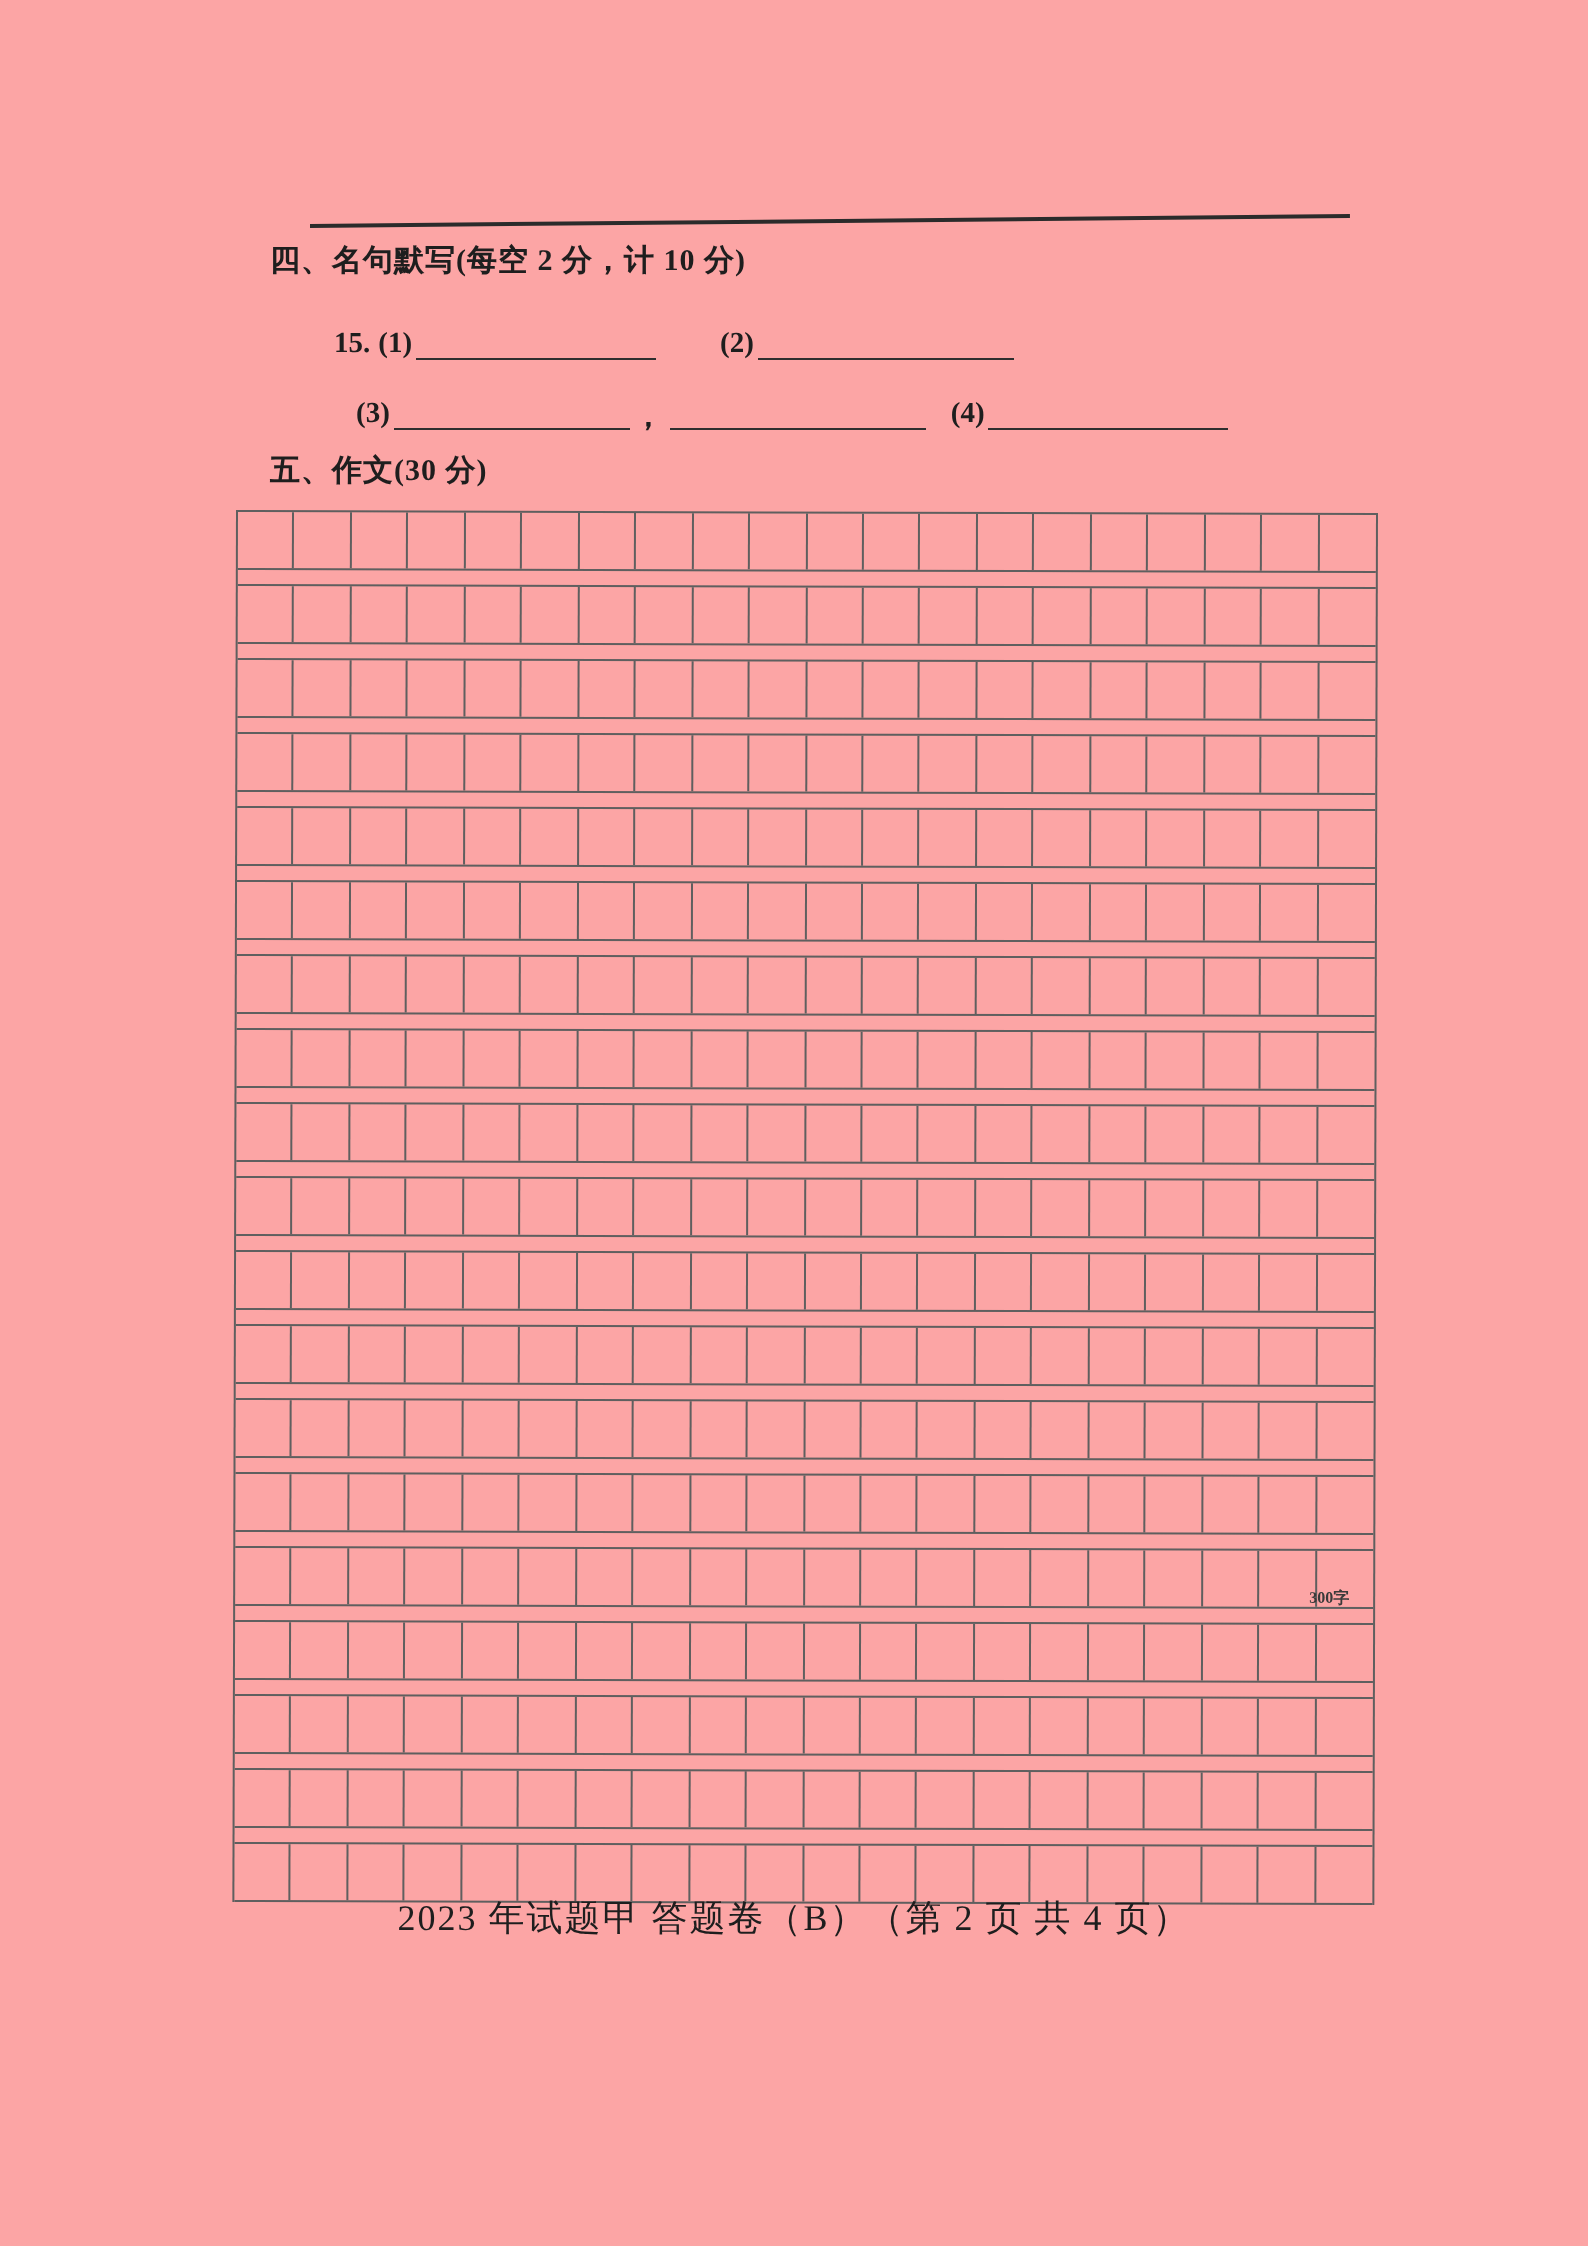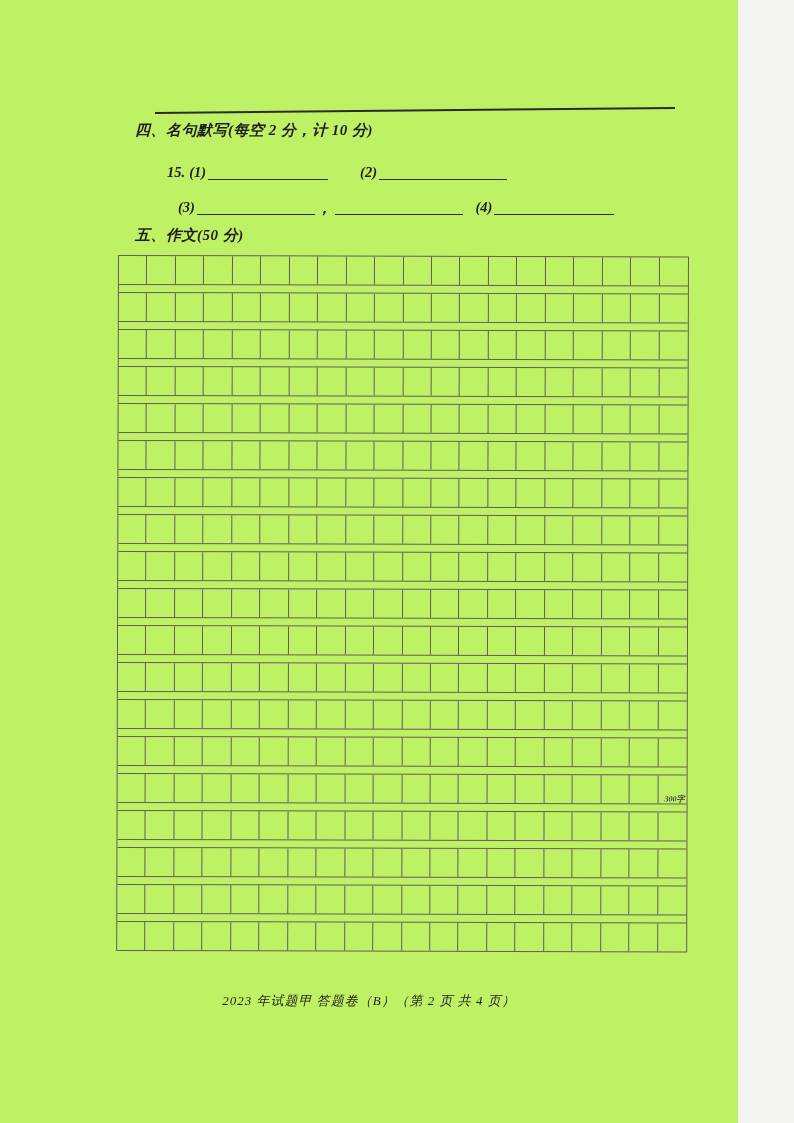--- a/index.html
+++ b/index.html
@@ -8,24 +8,23 @@
   }
   * { margin: 0; padding: 0; box-sizing: border-box; }
   html, body {
     width: 794px; height: 1123px;
     background: #f4f4f2;
     font-family: "Liberation Serif", serif;
     color: var(--text-color);
   }
   .page {
     position: relative;
-    width: 738px; height: 1123px;
-    background: #bef264;
+    width: 794px; height: 1123px;
+    background: #fca5a5;
     overflow: hidden;
-    font-style: italic;
   }
   
   .rule-top {
     position: absolute;
     left: 155px; top: 112px; width: 520px; height: 0;
     border-top: 2px solid #2b2b2b;
     transform: rotate(-0.55deg);
     transform-origin: left center;
   }
   .sec-heading {
@@ -82,33 +81,33 @@
     border-top: 1.6px solid var(--grid-line);
     border-bottom: 1.6px solid var(--grid-line);
   }
   .grid-cell {
     position: relative;
     border-right: 1.1px solid var(--grid-line);
   }
   .grid-cell:last-child { border-right: none; }
   .marker {
     position: absolute;
-    right: 2px; bottom: 0px;
+    right: 12px; bottom: 0px;
     font-size: 8px;
     font-weight: bold;
     color: #3a3a3a;
     line-height: 1;
     white-space: nowrap;
   }
   .footer {
     position: absolute;
-    left: 0; top: 992px;
+    left: 0; top: 947px;
     width: 100%;
     text-align: center;
-    font-size: 13px;
+    font-size: 18px;
     letter-spacing: 1px;
     white-space: nowrap;
   }
 </style>
 </head>
 <body>
 
 <div class="page">
 
   <div class="rule-top"></div>
@@ -127,21 +126,21 @@
   <div class="fill-line line-34">
     <span>(3)</span>
     <span class="blank w3"></span>
     <span class="comma">，</span>
     <span class="blank w3b"></span>
     <span class="gap-sm"></span>
     <span>(4)</span>
     <span class="blank w4"></span>
   </div>
 
-  <div class="sec-heading sec5-heading">五、作文(50 分)</div>
+  <div class="sec-heading sec5-heading">五、作文(30 分)</div>
 
   <div class="essay-grid">
       <div class="grid-row">
         <div class="grid-cell"></div>
         <div class="grid-cell"></div>
         <div class="grid-cell"></div>
         <div class="grid-cell"></div>
         <div class="grid-cell"></div>
         <div class="grid-cell"></div>
         <div class="grid-cell"></div>

